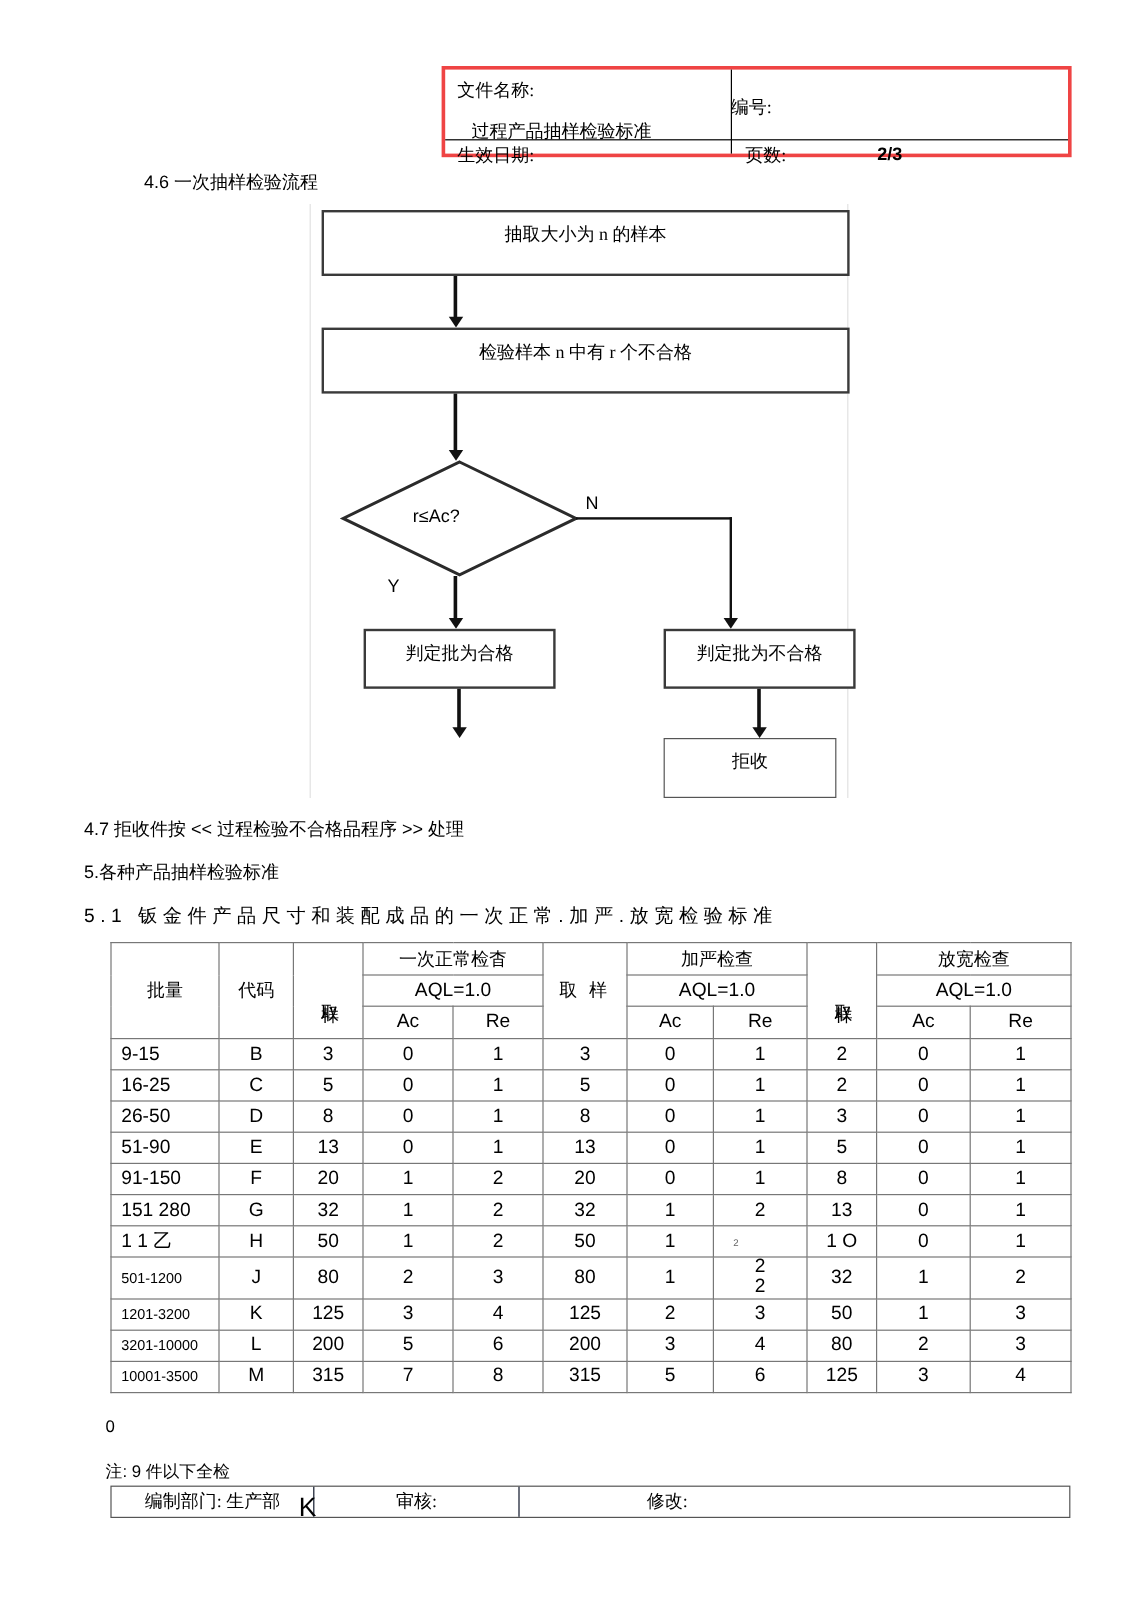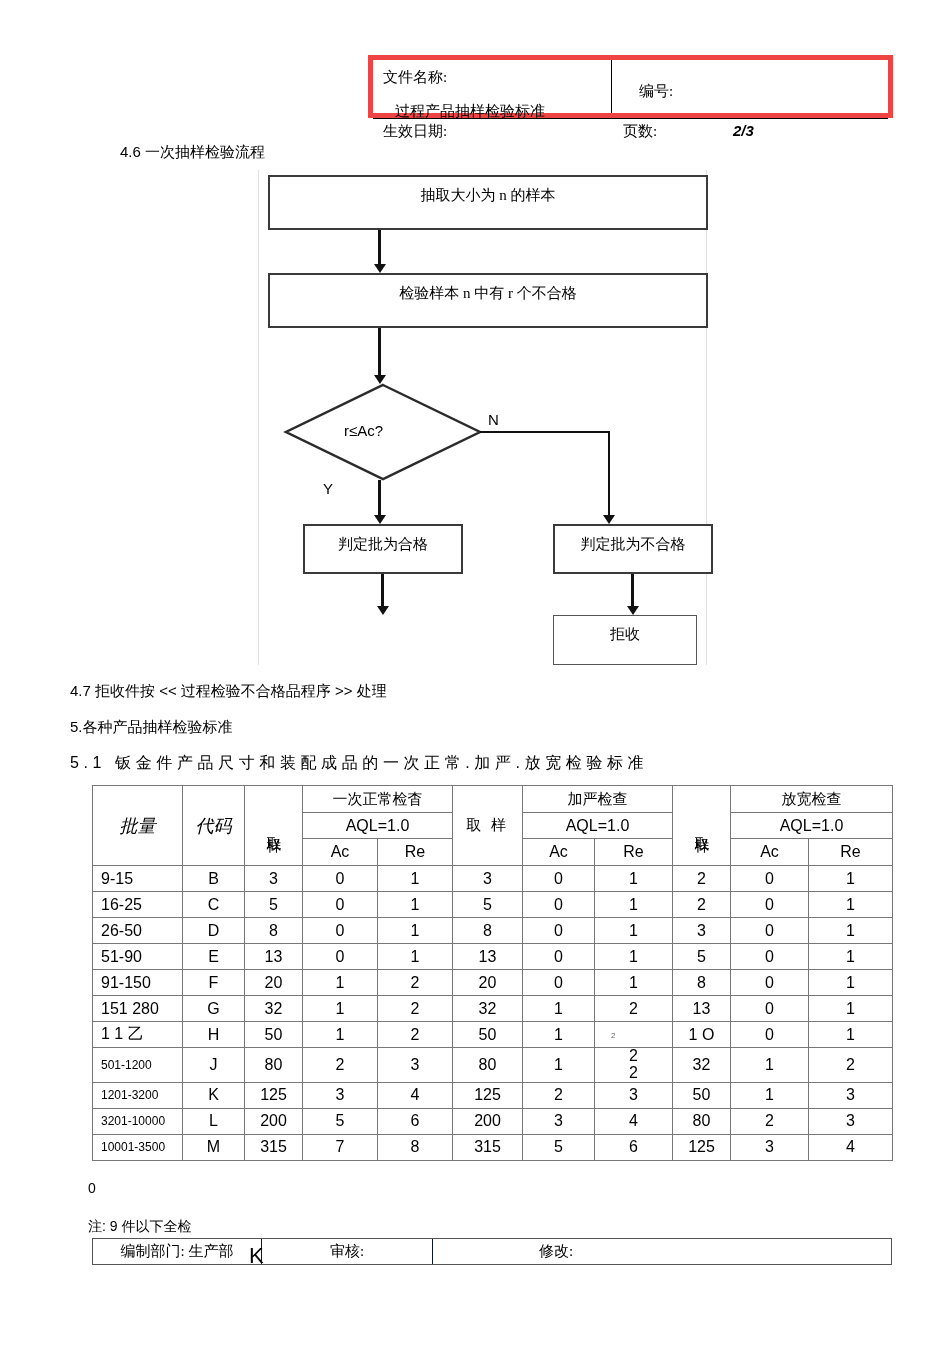--- a/index.html
+++ b/index.html
@@ -9,39 +9,39 @@
     font-family:"Liberation Serif", serif;
     color:#000;
     position:relative;
     overflow:hidden;
   }
   .page { position:relative; width:950px; height:1345px; }
 
   
   .doc-header {
     position:absolute; left:368px; top:55px;
-    width:525px; height:63px;
-    border:5px solid #ef4444;
+    width:525px; height:76px;
+    border:3px solid #ef4444;
     box-sizing:border-box;
   }
   .dh-vline {
     position:absolute; left:238px; top:0; width:1px; height:100%;
     background:#000;
   }
   .dh-hline {
     position:absolute; left:0; top:58px; width:100%; height:1px;
     background:#000;
   }
   .dh-cell { position:absolute; font-size:15px; font-family:"Liberation Serif", serif; white-space:nowrap; }
   .dh-name   { left:10px;  top:8px; }
   .dh-title  { left:22px;  top:42px; letter-spacing:0px; }
-  .dh-num    { left:266px; top:22px; }
+  .dh-num    { left:238px; top:22px; }
   .dh-date   { left:10px;  top:62px; }
   .dh-pages  { left:250px; top:62px; }
-  .dh-pval   { left:360px; top:62px; font-family:"Liberation Sans", sans-serif; font-weight:bold; font-size:15px;font-style:italic;}
+  .dh-pval   { left:360px; top:62px; font-family:"Liberation Sans", sans-serif; font-weight:bold; font-size:15px;}
 
   
   .sec { position:absolute; font-size:15px; white-space:nowrap; }
   .sec-46 { left:120px; top:143px; font-family:"Liberation Sans", sans-serif; }
   .sec-47 { left:70px;  top:682px; font-family:"Liberation Sans", sans-serif; }
   .sec-5  { left:70px;  top:718px; font-family:"Liberation Sans", sans-serif; }
   .sec-51 { left:70px;  top:753px; font-family:"Liberation Sans", sans-serif; font-size:16px; letter-spacing:4.6px;}
   .note   { left:88px;  top:1218px; font-family:"Liberation Sans", sans-serif; font-size:14px;}
 
   
@@ -90,21 +90,21 @@
   .tbl .hdr-acre { font-size:16px; height:26px;}
   .tbl .vert {
     font-family:"Liberation Serif", serif;
     font-size:15px;
     writing-mode:vertical-rl;
     text-orientation:upright;
     letter-spacing:1px;
     line-height:1;
   }
   .tbl .rot-h { font-family:"Liberation Serif", serif; font-size:15px; letter-spacing:3px;}
-  .tbl .lbl { font-family:"Liberation Serif", serif; font-size:18px;font-style:italic;}
+  .tbl .lbl { font-family:"Liberation Serif", serif; font-size:15px;}
   .tbl .lot { text-align:left; padding-left:8px; font-size:16px; }
   .tbl .lot-sm { text-align:left; padding-left:8px; font-size:12px; }
   .tbl .two-stack { line-height:1.05; font-size:16px; }
   .sup2 {
     position:absolute; left:611px; top:1031px;
     font-size:8px; color:#666; font-family:"Liberation Sans", sans-serif;
   }
   .stray { position:absolute; font-family:"Liberation Sans", sans-serif; }
   .stray-0 { left:88px; top:1180px; font-size:14px; }
   .stray-K { left:249px; top:1243px; font-size:22px; }

